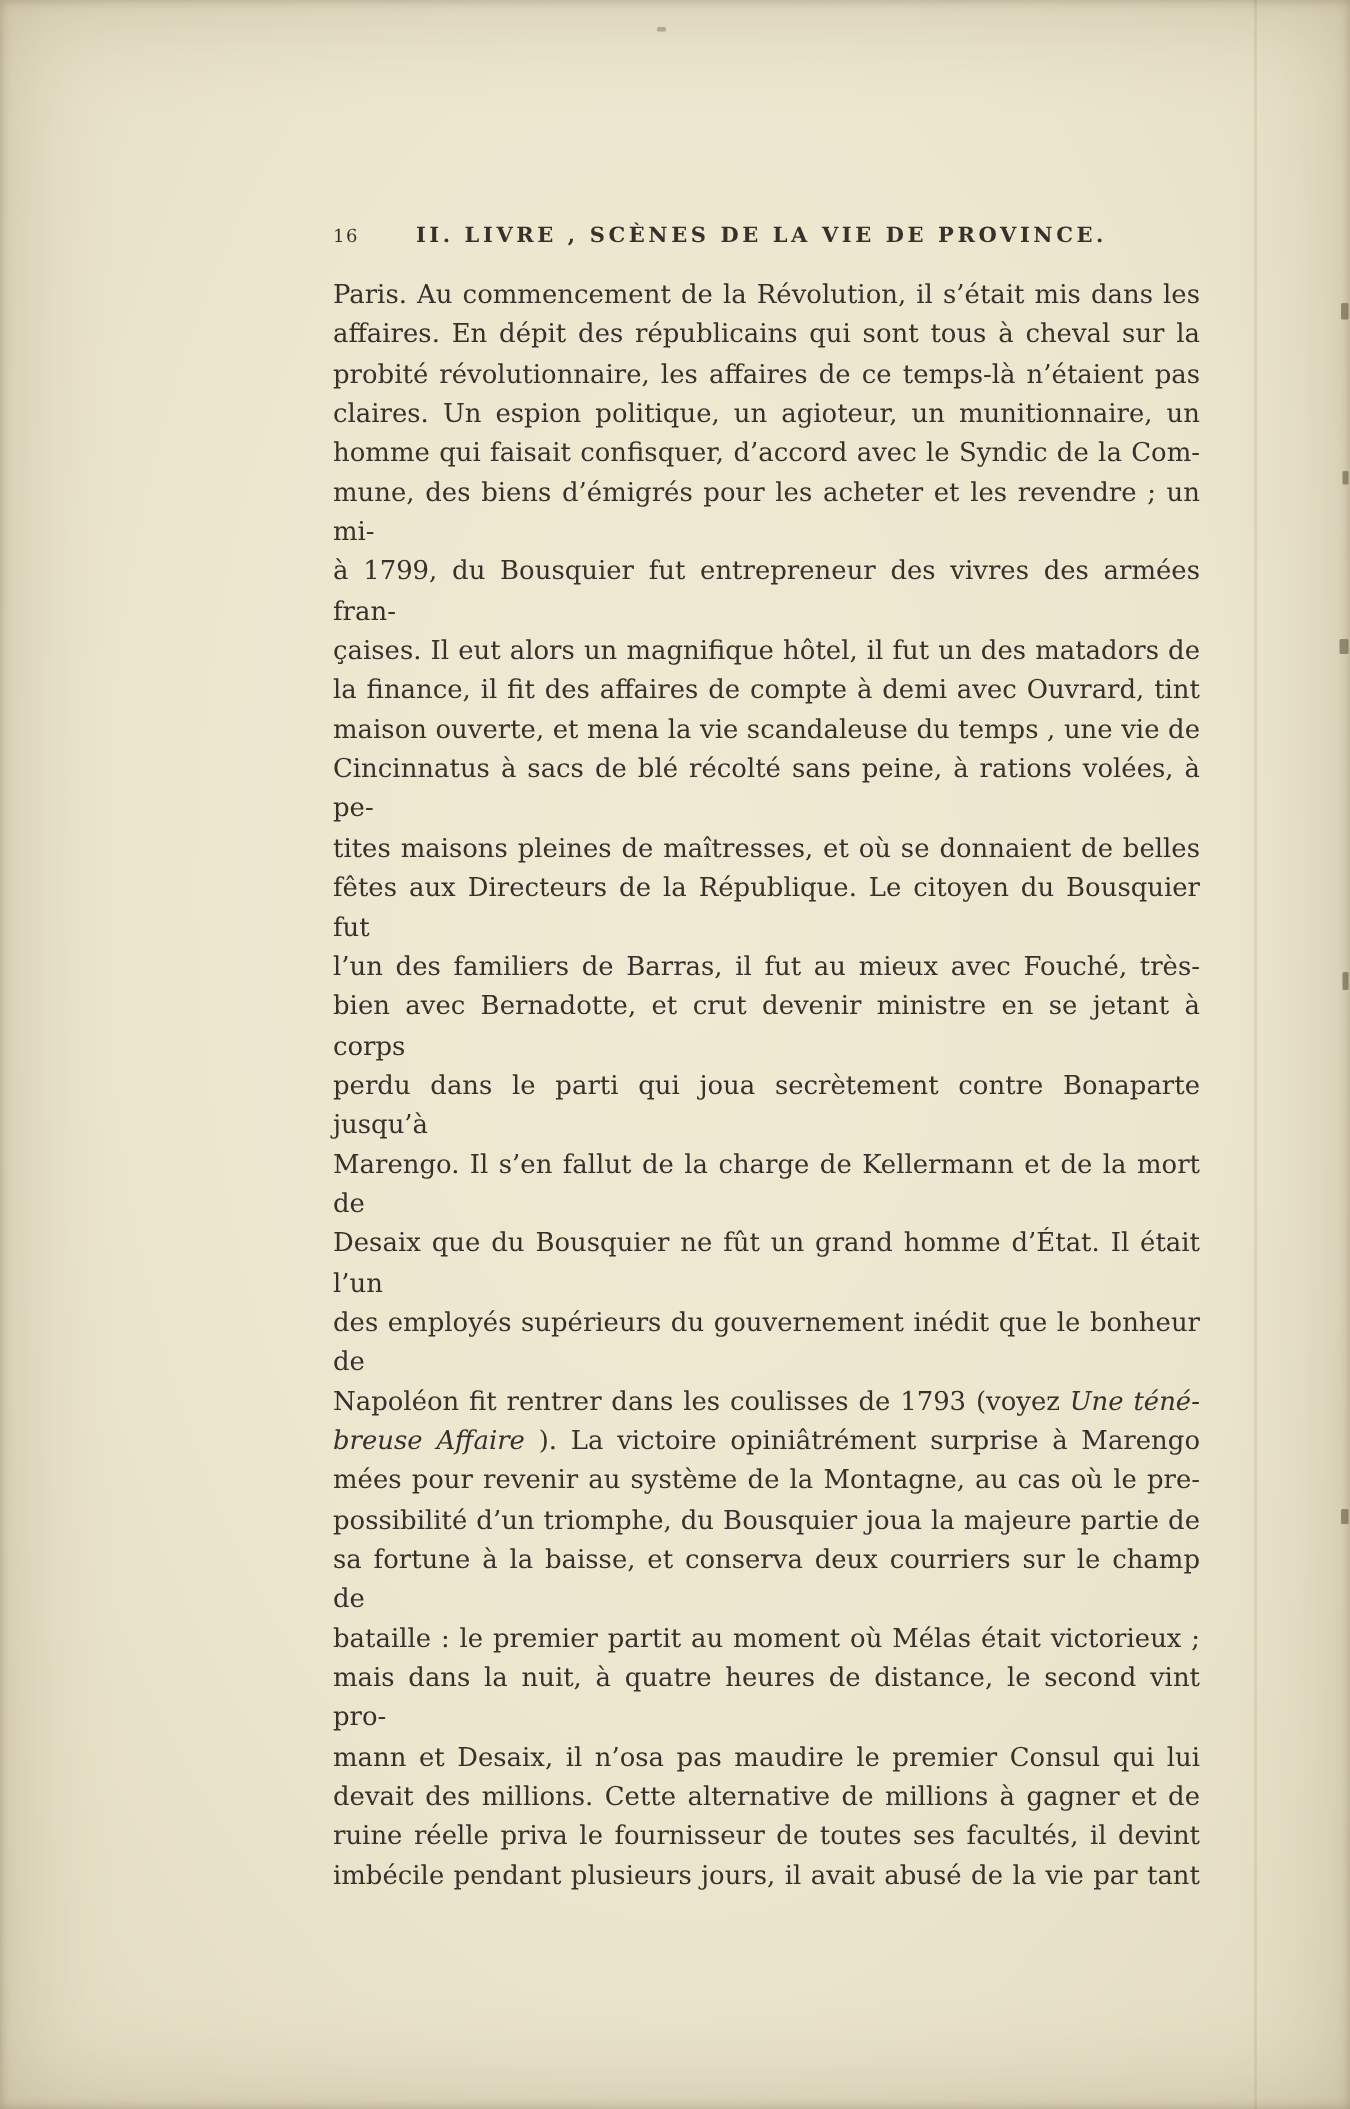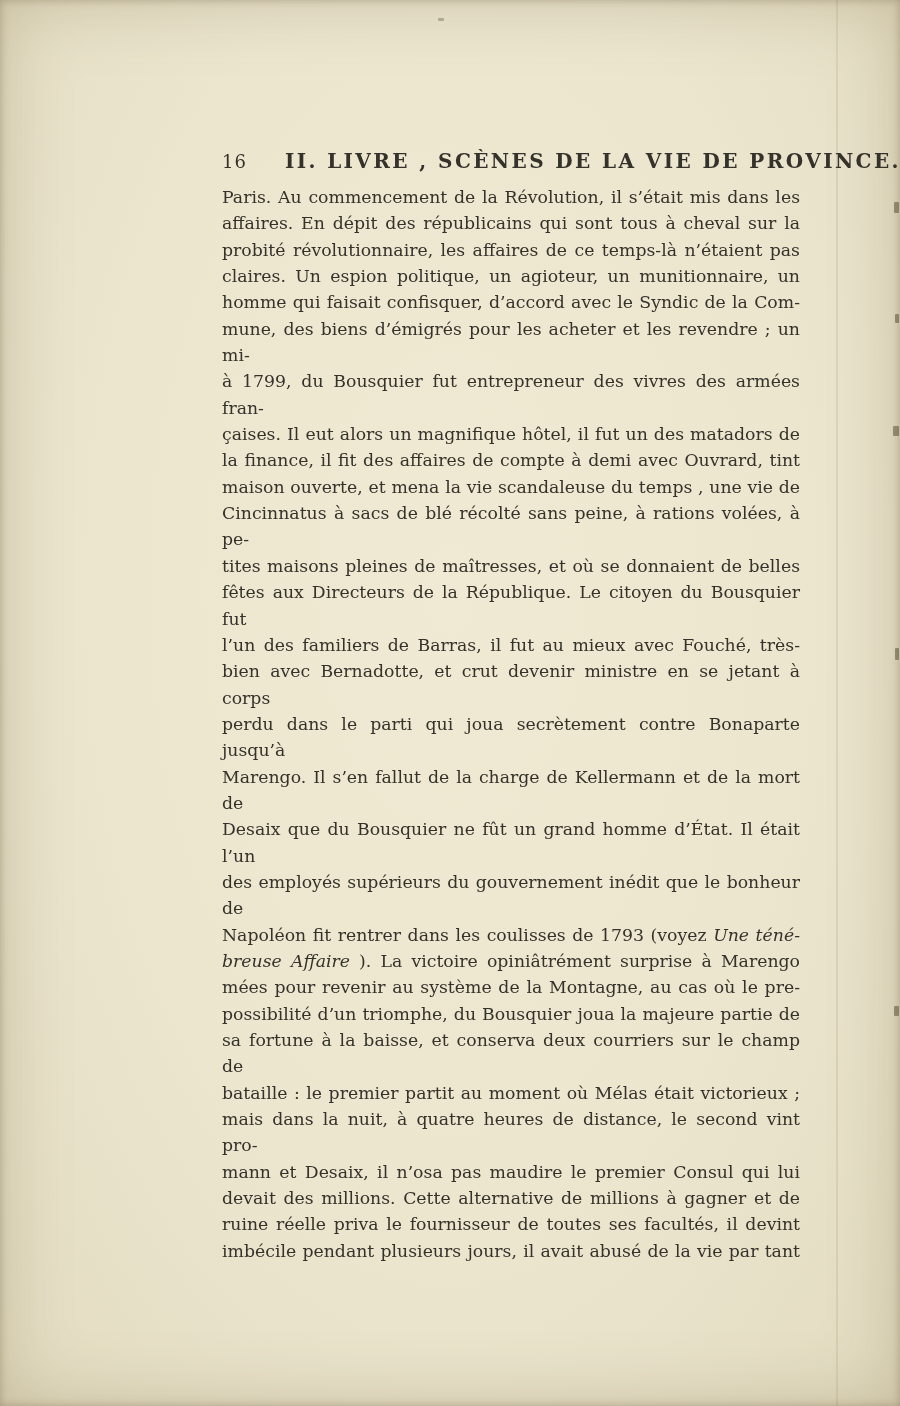--- a/index.html
+++ b/index.html
@@ -22,26 +22,26 @@
 
   .page-header {
     position: absolute;
     top: 149px;
     left: 222px;
     width: 578px;
     display: flex;
     align-items: baseline;
   }
   .page-number {
-    font-size: 18px;
+    font-size: 12px;
     letter-spacing: 1px;
   }
   .running-title {
     margin-left: 38px;
-    font-size: 20px;
+    font-size: 14px;
     font-weight: bold;
     letter-spacing: 2.4px;
     white-space: nowrap;
   }
 
   .text-block {
     position: absolute;
     top: 184px;
     left: 222px;
     width: 578px;

